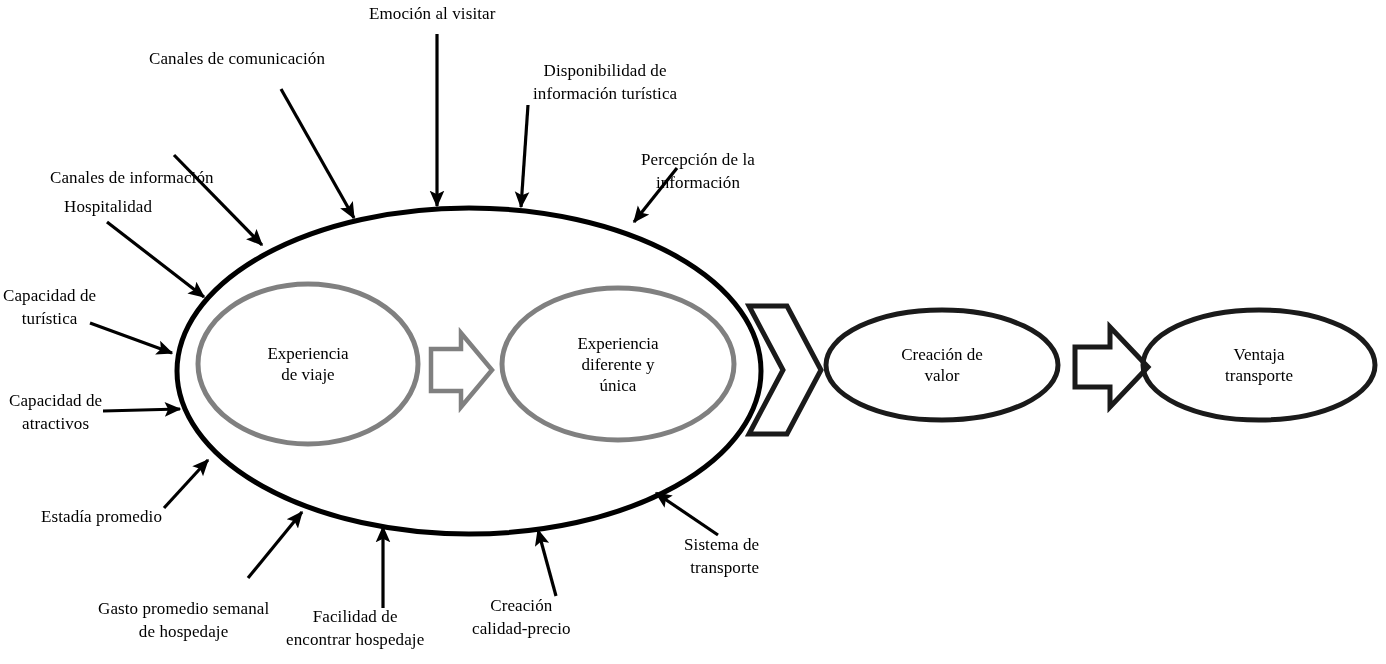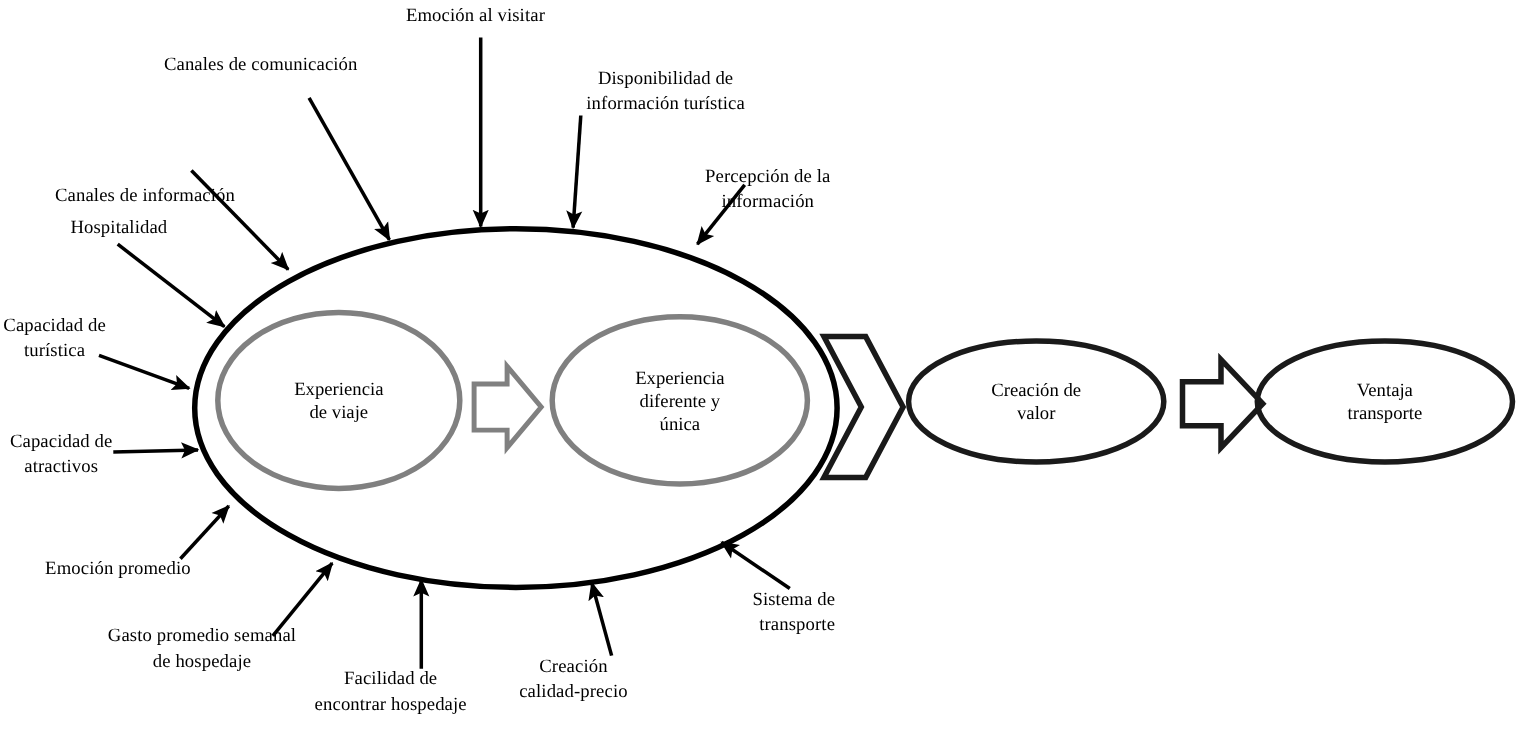--- a/index.html
+++ b/index.html
@@ -123,23 +123,23 @@
 
   <div class="lbl" style="left:641px; top:148px;">Percepción de la
 información</div>
 
   <div class="lbl" style="left:3px; top:284px;">Capacidad de
 turística</div>
 
   <div class="lbl" style="left:9px; top:389px;">Capacidad de
 atractivos</div>
 
-  <div class="lbl" style="left:41px; top:505px;">Emoción promedio</div>
+  <div class="lbl" style="left:41px; top:505px;">Estadía promedio</div>
 
-  <div class="lbl" style="left:98px; top:566px;">Gasto promedio semanal
+  <div class="lbl" style="left:98px; top:597px;">Gasto promedio semanal
 de hospedaje</div>
 
   <div class="lbl" style="left:286px; top:605px;">Facilidad de
 encontrar hospedaje</div>
 
   <div class="lbl" style="left:472px; top:594px;">Creación
 calidad-precio</div>
 
   <div class="lbl" style="left:684px; top:533px;text-align:right;">Sistema de
 transporte</div>

